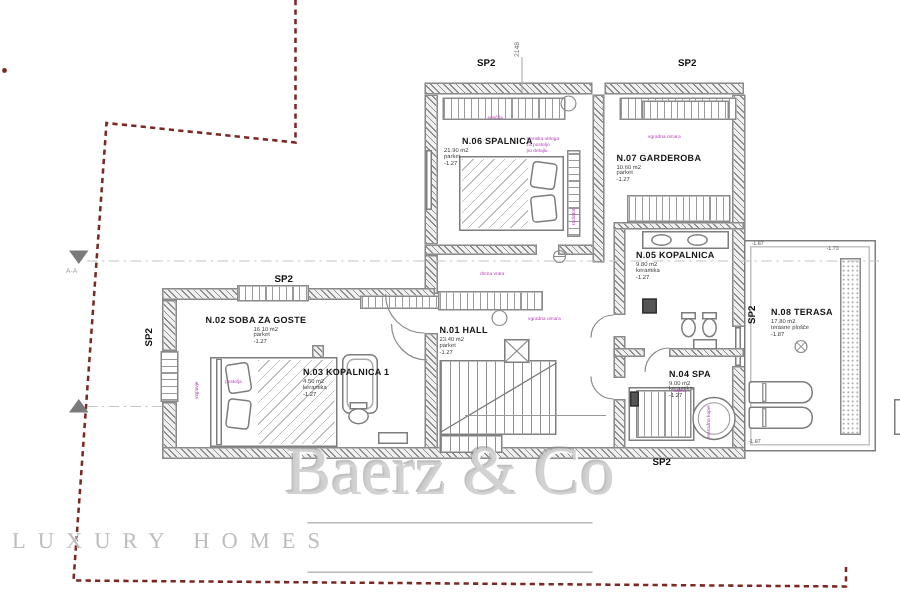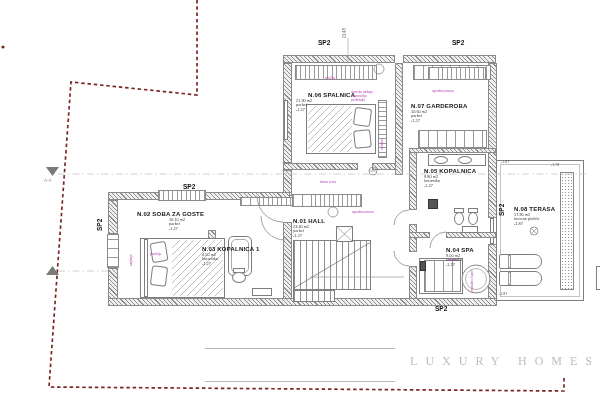--- a/index.html
+++ b/index.html
@@ -34,22 +34,22 @@
        transform:rotate(-90deg) scale(.72);transform-origin:left top;white-space:nowrap;}
   .elev{position:absolute;font:4.5px/4.6px "Liberation Sans",sans-serif;color:#555;z-index:3;
        transform:scale(.8);transform-origin:0 0;white-space:nowrap;}
   .dim{position:absolute;font:4.5px/4.6px "Liberation Sans",sans-serif;color:#777;z-index:3;white-space:nowrap;}
   #overlay{position:absolute;left:0;top:0;z-index:2;}
   
   #wm{position:absolute;left:0;top:0;width:600px;height:400px;z-index:5;pointer-events:none;}
   .wm-brand{position:absolute;left:0;top:291px;width:600px;text-align:center;
       font-family:"Liberation Serif",serif;font-size:46px;line-height:46px;font-weight:400;
       color:rgba(205,205,205,.9);text-shadow:1.5px 1.5px 0 rgba(255,255,255,.95),-1px -1px 0 rgba(140,140,140,.55);}
-  .wm-tag{position:absolute;left:0;top:353px;width:600px;text-align:right;
-      font-family:"Liberation Serif",serif;font-size:12px;line-height:16px;letter-spacing:8px;text-indent:8px;
+  .wm-tag{position:absolute;left:0;top:353px;width:600px;text-align:left;
+      font-family:"Liberation Serif",serif;font-size:15px;line-height:16px;letter-spacing:8px;text-indent:8px;
       color:rgba(185,185,185,.95);text-shadow:1px 1px 0 rgba(255,255,255,.9);}
   .wm-rule{position:absolute;left:205px;width:190px;height:1px;background:rgba(160,160,160,.75);}
 </style>
 </head>
 <body>
 
 <div id="canvas">
 
   <div class="wall" style="left:283px;top:55px;width:112px;height:8px"></div>
   <div class="wall" style="left:403px;top:55px;width:93px;height:8px"></div>
@@ -251,18 +251,19 @@
   <div class="mag" style="left:351px;top:91px">stenska obloga</div>
   <div class="mag" style="left:351px;top:95px">za posteljo</div>
   <div class="mag" style="left:351px;top:99px">po detajlu</div>
   <div class="magv" style="left:381px;top:150px">radiator</div>
   <div class="magv" style="left:130px;top:266px">vzglavje</div>
   <div class="mag" style="left:150px;top:253px">postelja</div>
   <div class="mag" style="left:449px;top:259px">savna</div>
   <div class="magv" style="left:471px;top:292px">masažna kopel</div>
 
   <div id="wm">
+    <div class="wm-brand">Baerz &amp; Co</div>
     <div class="wm-rule" style="top:348px"></div>
     <div class="wm-tag">LUXURY HOMES</div>
     <div class="wm-rule" style="top:381px"></div>
   </div>
 
 </div>
 
 </body></html>

